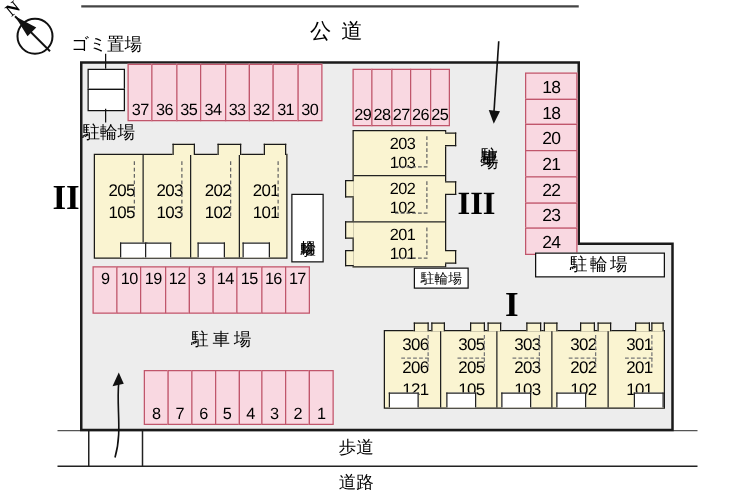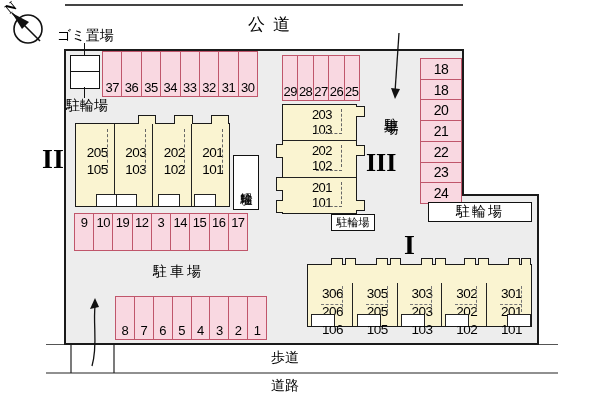--- a/index.html
+++ b/index.html
@@ -30,21 +30,21 @@
   .b2 .unit{padding-top:20px;}
   .b2 .unit::after{content:"";position:absolute;right:6px;top:5px;height:44px;border-left:1px dashed #666;}
   
   .b3units{display:flex;flex-direction:column;width:100%;height:100%;}
   .b3units .unit{padding-top:2px;}
   .b3units .unit+.unit{border-top:1.5px solid #222;}
   .b3units .unit .ln{font-size:13px;line-height:15px;}
   .b3units .unit::after{content:"";position:absolute;right:14px;top:4px;height:22px;border-left:1px dashed #666;}
   .b3units .unit::before{content:"";position:absolute;right:14px;bottom:6px;width:26px;border-top:1px dashed #666;}
   
-  .b1 .unit{padding-top:2px;margin-top:18px;}
+  .b1 .unit{padding-top:2px;}
   .b1 .unit .ln{line-height:18px;}
   .b1 .unit::after{content:"";position:absolute;right:9px;top:3px;height:26px;border-left:1px dashed #777;}
   .b1 .unit::before{content:"";position:absolute;right:9px;top:21px;width:22px;border-top:1px dashed #777;}
   .notch{position:absolute;background:var(--building-fill,#faf4d1);border:1.5px solid var(--outline,#1a1a1a);border-bottom:none;}
   .door{position:absolute;bottom:0;height:11px;background:#fff;border:1px solid #222;border-bottom:none;}
   .tab{position:absolute;background:var(--building-fill,#faf4d1);border:1.5px solid var(--outline,#1a1a1a);}
   
   .lbl{position:absolute;font-size:14px;}
   .roman{position:absolute;font-family:"Liberation Serif","DejaVu Serif",serif;font-weight:bold;}
   .whitebox{position:absolute;background:#fff;border:1.2px solid #111;}
@@ -294,21 +294,21 @@
     <div class="notch" style="left:127px;top:-7px;width:9px;height:6px;"></div>
     <div class="notch" style="left:156px;top:-7px;width:10px;height:6px;"></div>
     <div class="notch" style="left:170px;top:-7px;width:9px;height:6px;"></div>
     <div class="notch" style="left:200px;top:-7px;width:10px;height:6px;"></div>
     <div class="notch" style="left:213px;top:-7px;width:8px;height:6px;"></div>
     <div class="units h">
 
     <div class="unit">
         <span class="ln">306</span>
         <span class="ln">206</span>
-        <span class="ln">106</span>
+        <span class="ln">121</span>
       </div>
         <div class="unit">
         <span class="ln">305</span>
         <span class="ln">205</span>
         <span class="ln">105</span>
       </div>
         <div class="unit">
         <span class="ln">303</span>
         <span class="ln">203</span>
         <span class="ln">103</span>

